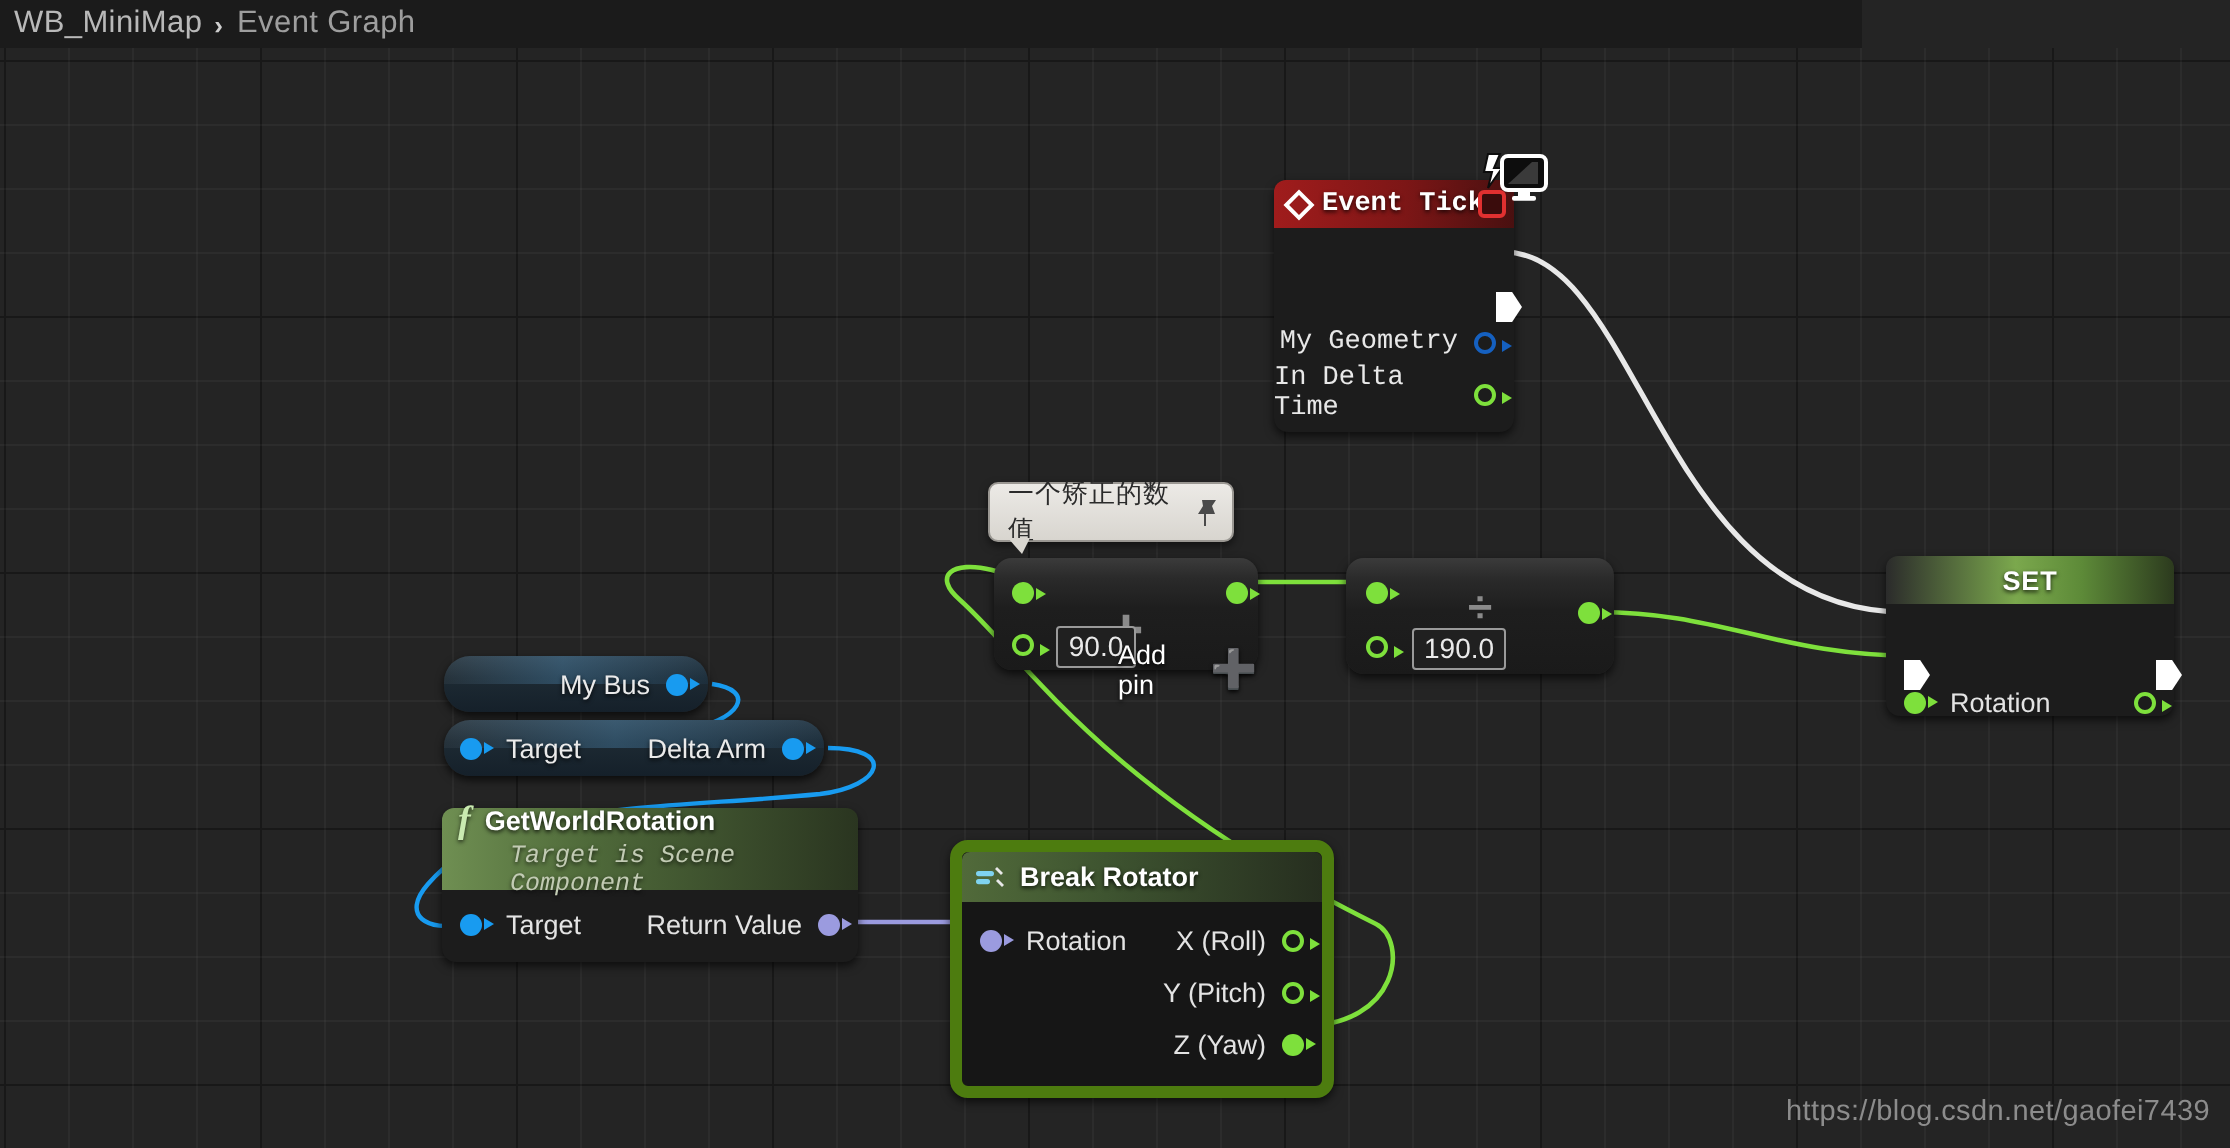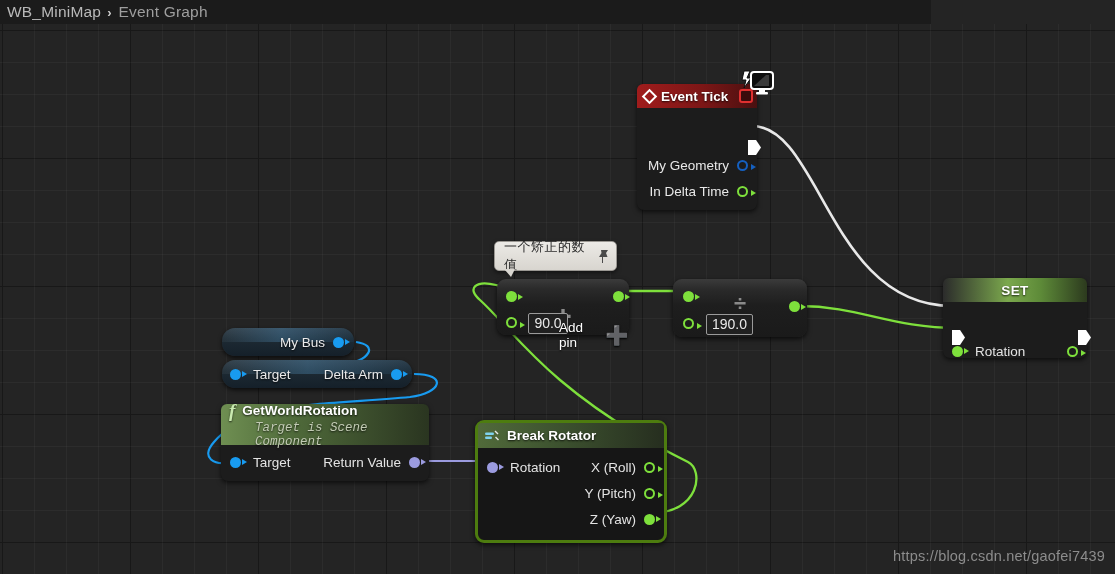--- a/index.html
+++ b/index.html
@@ -86,21 +86,21 @@
   .c-purple{ color: #9b9bdf; }
 
   
   .exec {
     width: 13px; height: 15px; flex: 0 0 auto;
     background: #fff;
     clip-path: polygon(0 0, 62% 0, 100% 50%, 62% 100%, 0 100%);
   }
 
   
-  #node-event-tick { left: 637px; top: 84px; width: 120px; }
+  #node-event-tick { left: 637px; top: 90px; width: 120px; font-family: Liberation Mono, monospace; }
   #node-event-tick .hdr {
     background: linear-gradient(to right, #a01c1c 0%, #7c1616 55%, #491010 100%);
   }
   .diamond-icon {
     width: 11px; height: 11px; transform: rotate(45deg);
     border: 2px solid #ffffff; margin-right: 6px; flex: 0 0 auto;
   }
   #node-event-tick .hdr .ttl { font-size: 13.5px; }
   .redsquare {
     position: absolute; right: 4px; top: 5px;
@@ -167,21 +167,21 @@
     justify-content: center;
     background: linear-gradient(to right, #2b2b2b 0%, #7ba84d 45%, #5d8a38 68%, #2c3a1e 100%);
   }
   #node-set .hdr .ttl { font-size: 13.5px; letter-spacing: .4px; }
   #node-set .exec-in  { position: absolute; left: 9px;  top: 28px; }
   #node-set .exec-out { position: absolute; right: -4px; top: 28px; }
 
   
   #node-break {
     left: 475px; top: 420px; width: 192px;
-    border: 3px solid #4d7c0f; border-radius: 9px;
+    border: 6px solid #4d7c0f; border-radius: 9px;
     background: #161616;
     padding: 0;
   }
   #node-break .hdr {
     background: linear-gradient(to right, #516a3a 0%, #3e5430 40%, #262e1f 100%);
     border-radius: 4px 4px 0 0; height: 25px;
   }
   .breakicon { width: 15px; height: 12px; margin-right: 7px; flex:0 0 auto; }
 
   

